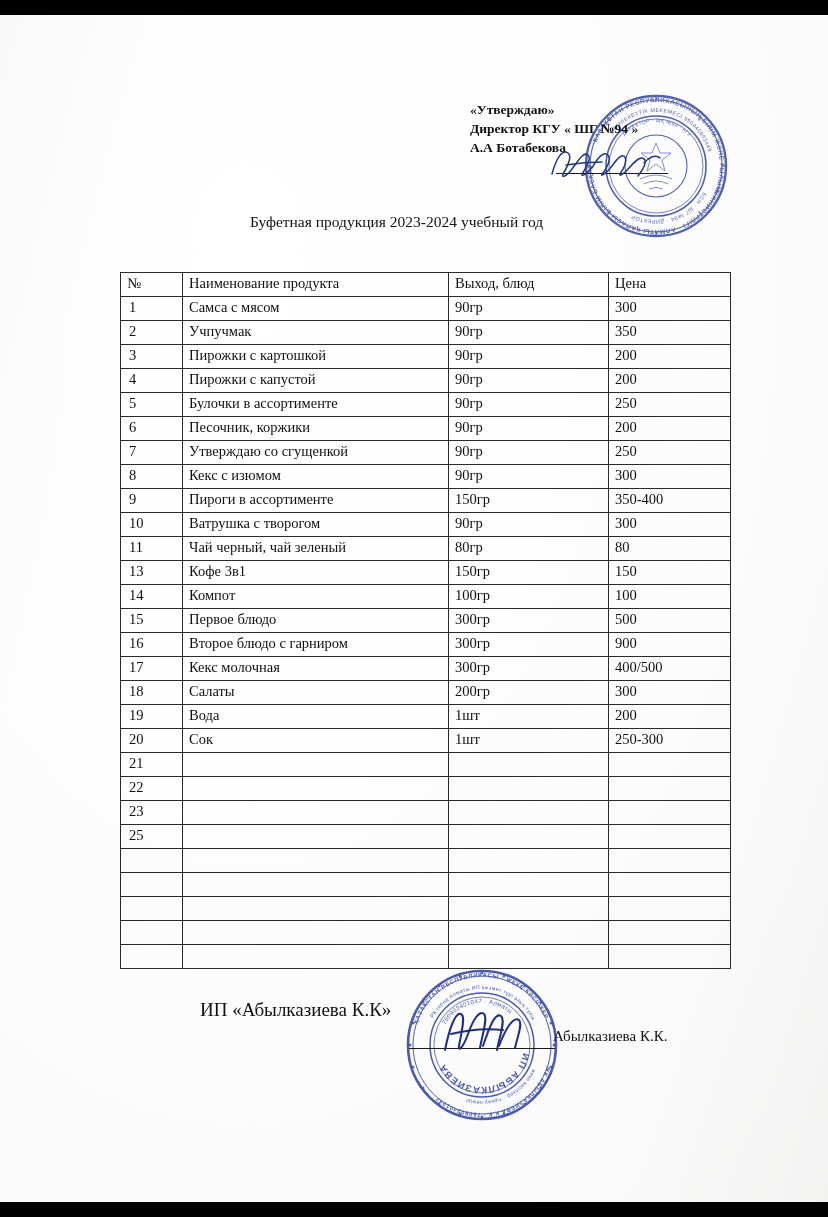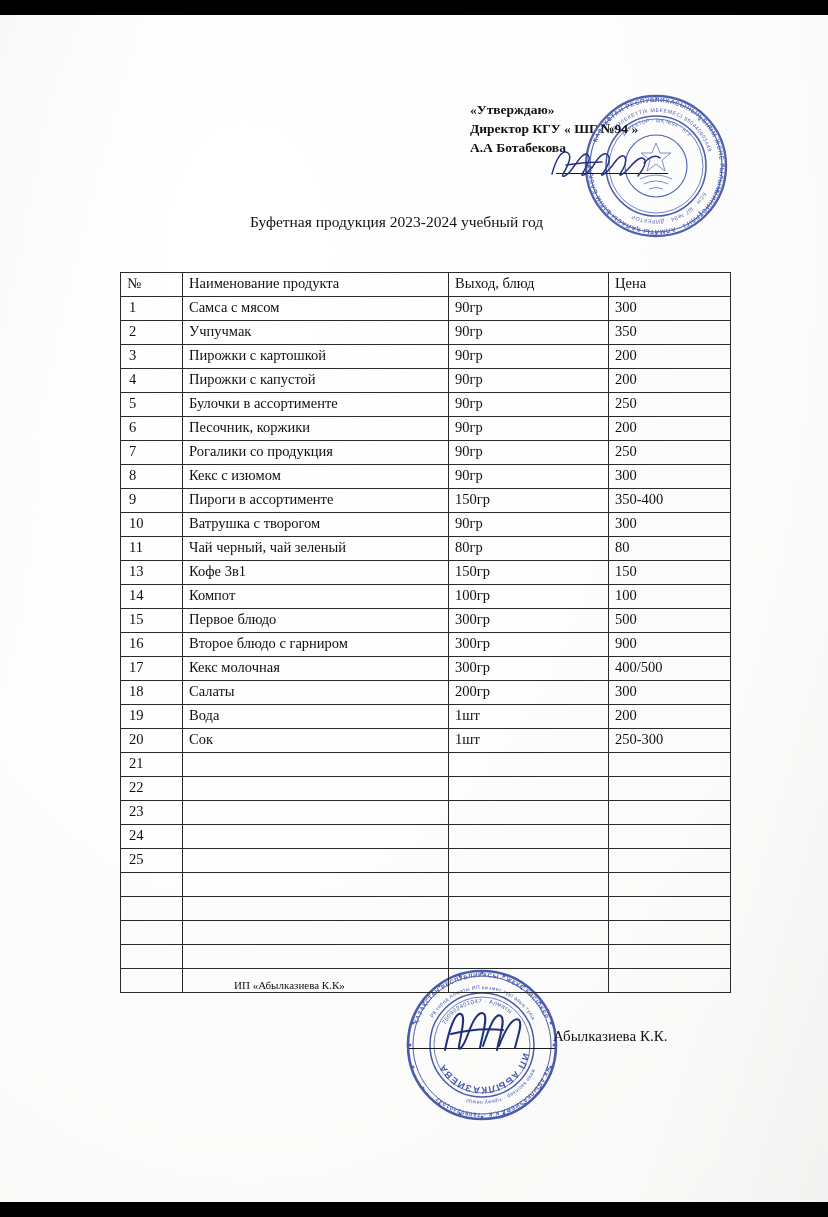--- a/index.html
+++ b/index.html
@@ -133,26 +133,25 @@
     line-height: 19px;
     background: transparent;
   }
   #product-table td.cell-num { padding-left: 8px; }
   #product-table tr.row-tall td { height: 42px; }
 
   
   #footer-left {
     position: absolute;
     left: 200px;
-    top: 964px;
-    font-size: 11px;
+    top: 984px;
+    font-size: 19px;
     color: #111;
     white-space: nowrap;
     z-index: 18;
-    margin-left: 34px;
   }
   #footer-right {
     position: absolute;
     left: 553px;
     top: 1013px;
     font-size: 15px;
     color: #111;
     white-space: nowrap;
     z-index: 18;
   }
@@ -297,21 +296,21 @@
           <td>250</td>
         </tr>
         <tr>
           <td class="cell-num">6</td>
           <td>Песочник, коржики</td>
           <td>90гр</td>
           <td>200</td>
         </tr>
         <tr>
           <td class="cell-num">7</td>
-          <td>Рогалики со продукция</td>
+          <td>Утверждаю со сгущенкой</td>
           <td>90гр</td>
           <td>250</td>
         </tr>
         <tr>
           <td class="cell-num">8</td>
           <td>Кекс с изюмом</td>
           <td>90гр</td>
           <td>300</td>
         </tr>
         <tr>
@@ -387,26 +386,20 @@
           <td></td>
         </tr>
         <tr>
           <td class="cell-num">22</td>
           <td></td>
           <td></td>
           <td></td>
         </tr>
         <tr>
           <td class="cell-num">23</td>
-          <td></td>
-          <td></td>
-          <td></td>
-        </tr>
-        <tr>
-          <td class="cell-num">24</td>
           <td></td>
           <td></td>
           <td></td>
         </tr>
         <tr>
           <td class="cell-num">25</td>
           <td></td>
           <td></td>
           <td></td>
         </tr>

